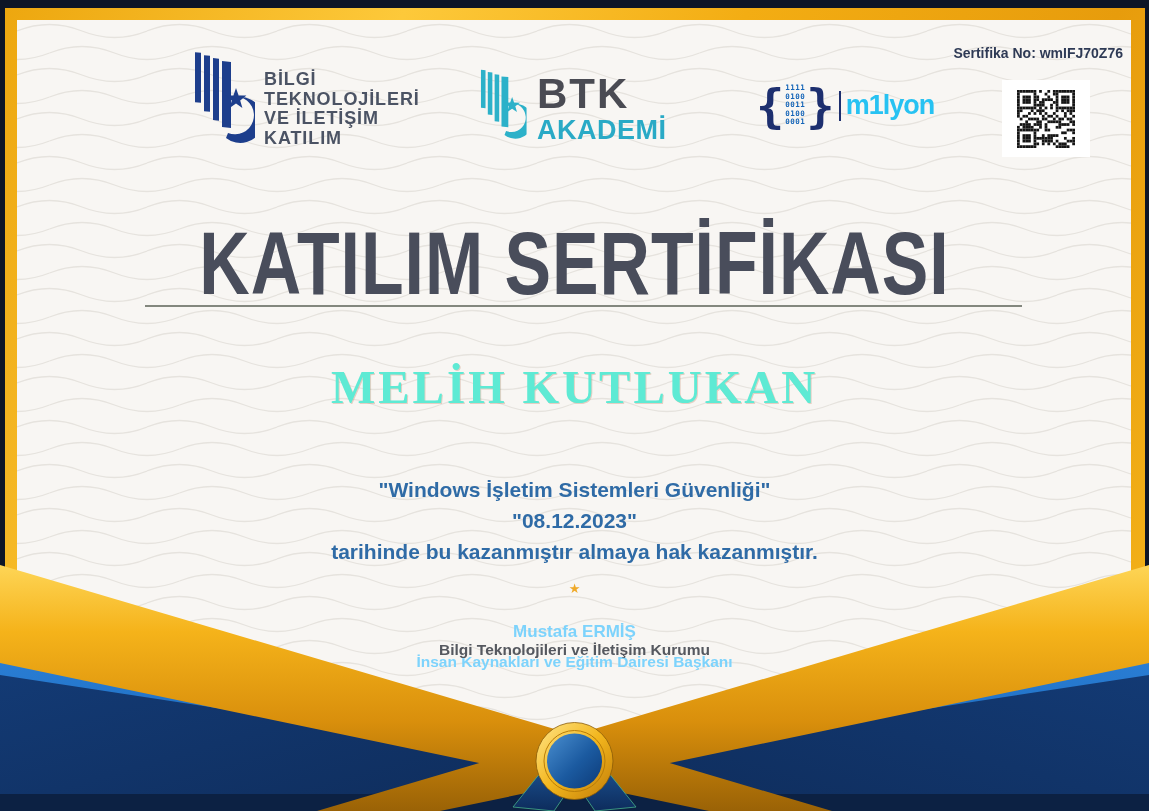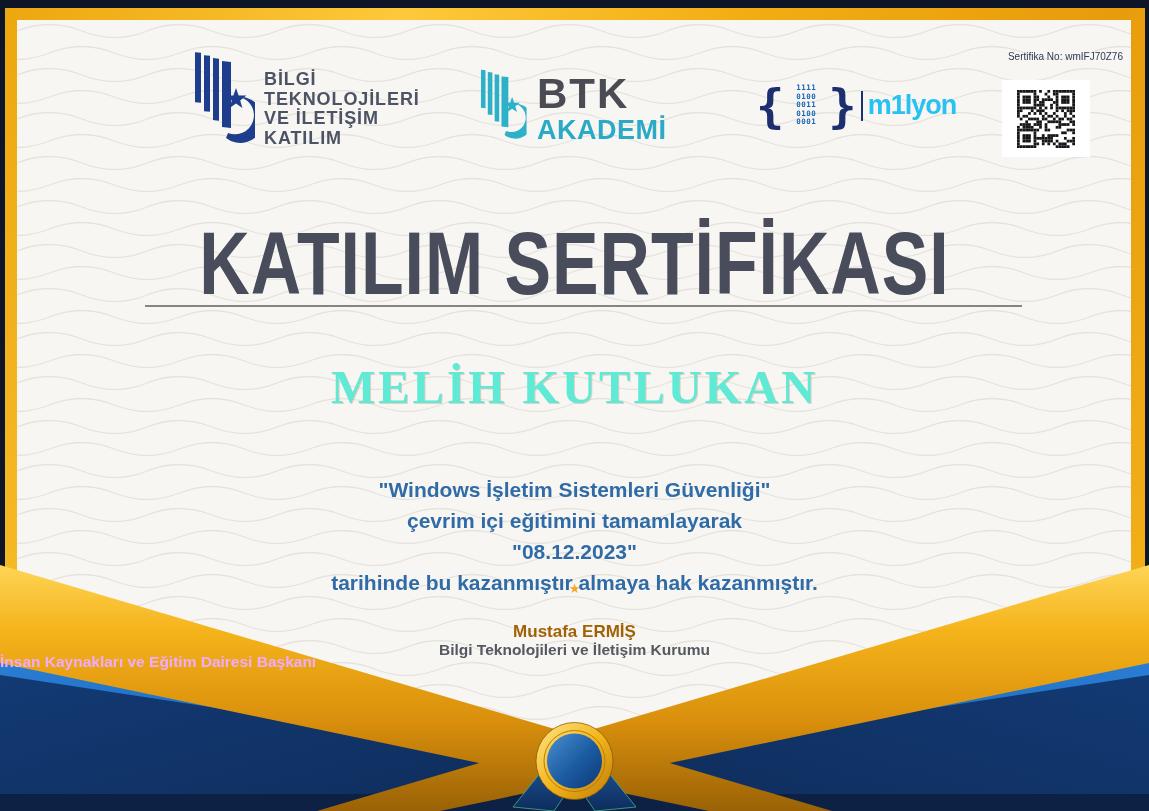--- a/index.html
+++ b/index.html
@@ -16,42 +16,42 @@
   .logo-btk .mark{width:62px;height:100px;}
   .btk-text{margin-left:9px;padding-top:20px;font-size:18px;font-weight:bold;
         letter-spacing:.9px;line-height:19.5px;color:#4b5364;}
   .logo-akademi{position:absolute;left:477px;top:64px;display:flex;align-items:flex-end;}
   .logo-akademi .mark{width:52px;height:76px;margin-top:4px;}
   .akademi-text{margin-left:8px;}
   .akademi-btk{font-size:42px;font-weight:800;color:#4a4b53;letter-spacing:2px;line-height:44px;}
   .akademi-sub{font-size:27px;font-weight:700;color:#2aaac6;letter-spacing:.5px;line-height:28px;}
   .logo-milyon{position:absolute;left:756px;top:82px;display:flex;align-items:center;}
   .brace{font-size:47px;font-weight:bold;color:#1d2f6f;line-height:47px;font-family:"DejaVu Sans Mono",monospace;}
-  .binary{margin:0 12px;font-size:7.5px;font-weight:bold;color:#1565b8;line-height:8.6px;
+  .binary{margin:0 1px;font-size:7.5px;font-weight:bold;color:#1565b8;line-height:8.6px;
         letter-spacing:.5px;font-family:"DejaVu Sans Mono",monospace;text-align:center;}
   .milyon-divider{width:2px;height:30px;background:#1d2f6f;margin:0 5px 0 4px;}
   .milyon-text{font-size:27px;font-weight:800;color:#27c2f2;letter-spacing:-1px;}
-  .serial{position:absolute;top:51px;right:26px;font-size:10px;font-weight:400;color:#2e3a55;}
+  .serial{position:absolute;top:45px;right:26px;font-size:14px;font-weight:700;color:#2e3a55;}
   .qr-pad{position:absolute;left:1002px;top:80px;width:88px;height:77px;background:#ffffff;
         display:flex;align-items:center;justify-content:center;}
 
   
   .title{position:absolute;top:212px;left:0;width:100%;text-align:center;font-size:72px;
         font-weight:800;color:#494d5b;letter-spacing:1px;transform:scale(.97,1.24);transform-origin:center top;}
   .title-rule{position:absolute;left:145px;top:305px;width:877px;height:2px;background:#6f7368;opacity:.85;}
   .recipient{position:absolute;top:360px;left:0;width:100%;text-align:center;
         font-family:"Liberation Serif",serif;font-size:47px;font-weight:bold;color:#5eead4;
         letter-spacing:3px;text-shadow:1px 1px 0 rgba(170,90,50,.25);}
   .body-text{position:absolute;top:474px;left:0;width:100%;text-align:center;font-size:21px;
         font-weight:800;color:#2f6ba6;line-height:31px;}
   .star{position:absolute;top:581px;left:0;width:100%;text-align:center;font-size:13px;color:#efa928;}
   .signer-name{position:absolute;top:622px;left:0;width:100%;text-align:center;
-        font-size:17px;font-weight:800;color:#a16207;}
-  .signer-role{position:absolute;top:651px;left:0;width:100%;text-align:left;
-        font-size:15.5px;font-weight:800;color:#f0abfc;line-height:22px;}
+        font-size:17px;font-weight:800;color:#7dd3fc;}
+  .signer-role{position:absolute;top:651px;left:0;width:100%;text-align:center;
+        font-size:15.5px;font-weight:800;color:#7dd3fc;line-height:22px;}
   .signer-org{position:absolute;top:639px;left:0;width:100%;text-align:center;
         font-size:15.5px;font-weight:800;color:#55585f;line-height:22px;}
 </style>
 </head>
 <body>
 
 <div class="cert">
 
   <div class="frame-gold"></div>
 
@@ -426,21 +426,20 @@
         <rect x="18" y="20" width="1" height="1" fill="#151515"></rect>
       </svg>
   </div>
 
   <div class="title">KATILIM SERTİFİKASI</div>
   <div class="title-rule"></div>
   <div class="recipient">MELİH KUTLUKAN</div>
 
   <div class="body-text">
     <div>"Windows İşletim Sistemleri Güvenliği"</div>
-    <div>çevrim içi eğitimini tamamlayarak</div>
     <div>"08.12.2023"</div>
     <div>tarihinde bu kazanmıştır almaya hak kazanmıştır.</div>
   </div>
 
   <div class="star">★</div>
 
   <div class="signer-name">Mustafa ERMİŞ</div>
   <div class="signer-role">İnsan Kaynakları ve Eğitim Dairesi Başkanı</div>
   <div class="signer-org">Bilgi Teknolojileri ve İletişim Kurumu</div>
 

